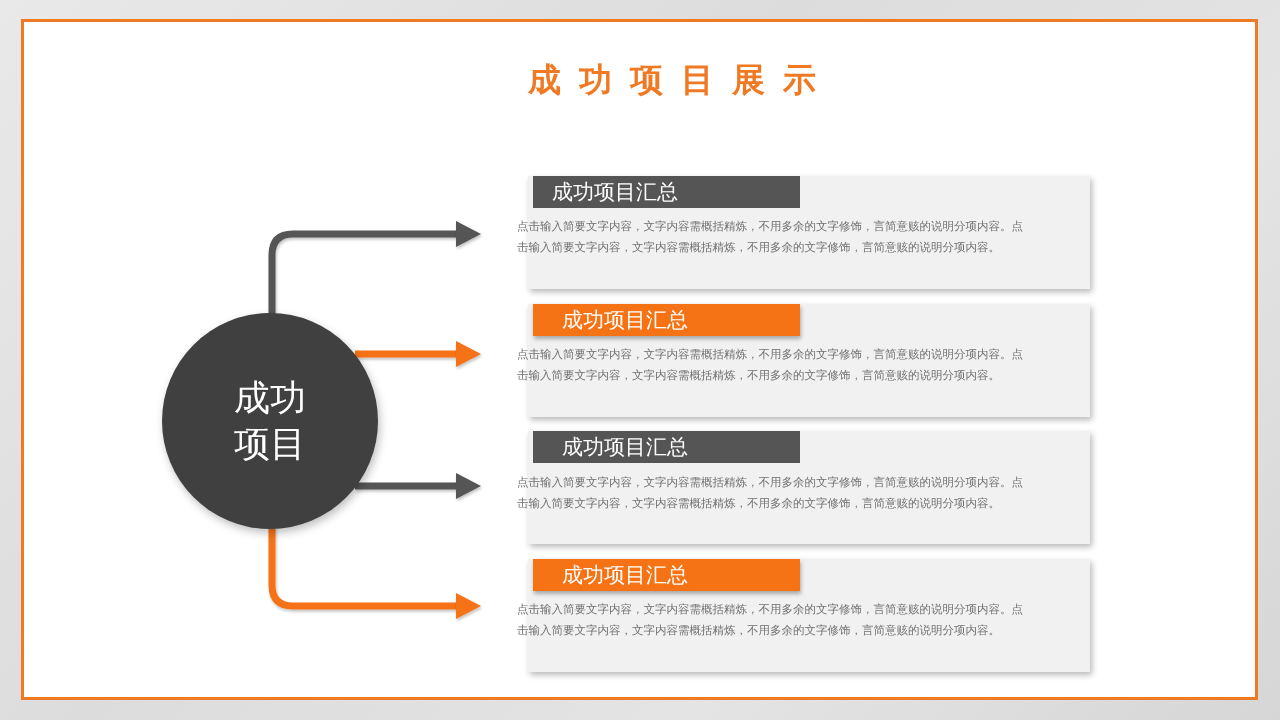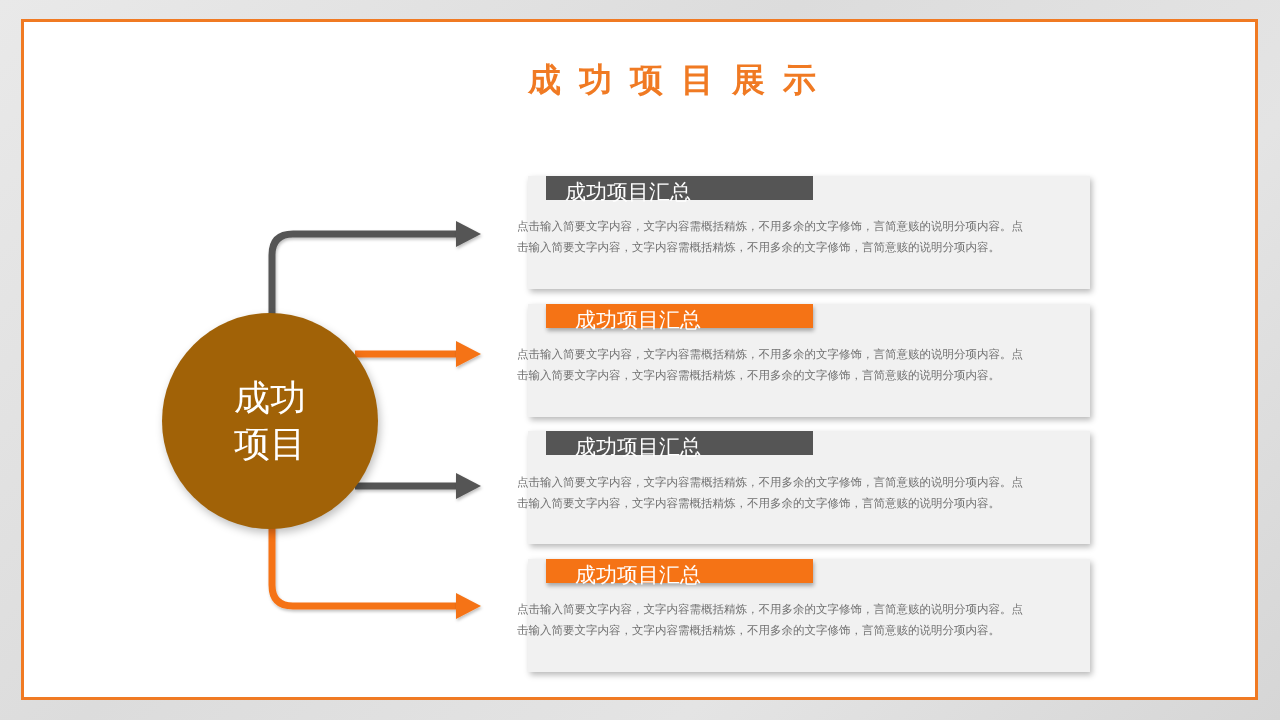--- a/index.html
+++ b/index.html
@@ -14,34 +14,34 @@
   }
   .title {
     position: absolute; left: 0; top: 58px; width: 1280px; text-align: center;
     font-size: 33px; font-weight: bold; color: #f07a23; letter-spacing: 18px;
     text-indent: 18px;
     padding-left: 32px;
   }
   svg.connectors { position: absolute; left: 0; top: 0; }
   .circle {
     position: absolute; left: 162px; top: 313px; width: 216px; height: 216px;
-    border-radius: 50%; background: #a16207;
+    border-radius: 50%; background: #404040;
     box-shadow: 2px 4px 8px rgba(0,0,0,0.25);
     display: flex; align-items: center; justify-content: center;
   }
   .circle-label {
     color: #ffffff; font-size: 36px; line-height: 46px; width: 80px; text-align: center;
     word-break: break-all;
   }
   .card {
     position: absolute; left: 528px; width: 562px; height: 113px;
     background: #f1f1f1; box-shadow: 2px 3px 6px rgba(0,0,0,0.28);
   }
   .card-header {
-    position: absolute; left: 546px; width: 267px; height: 24px;
+    position: absolute; left: 533px; width: 267px; height: 32px;
     color: #ffffff; font-size: 21px; line-height: 32px; box-sizing: border-box;
   }
   .card-header.dark { background: #555555; padding-left: 19px; }
   .card-header.orange { background: #f57315; padding-left: 29px; box-shadow: 1px 3px 4px rgba(0,0,0,0.3); }
   .card-body {
     position: absolute; left: 517px; width: 515px; font-size: 11.5px; line-height: 21px;
     color: #707070;
   }
 </style>
 </head>

